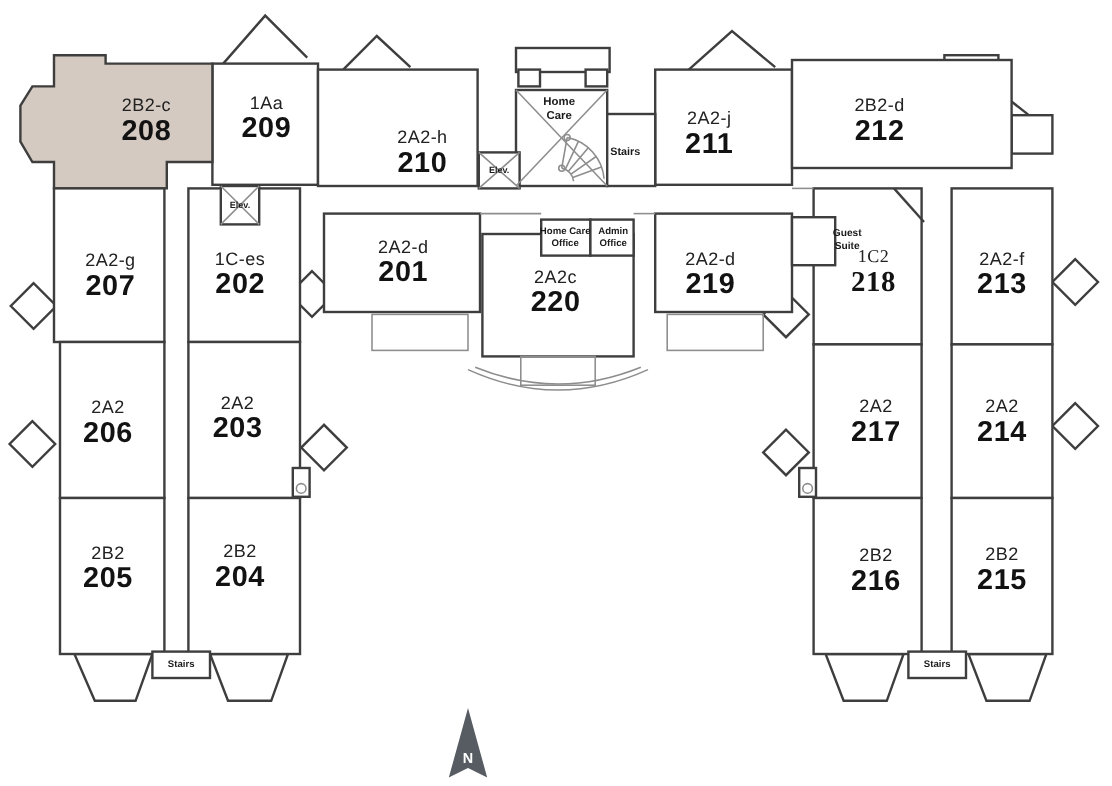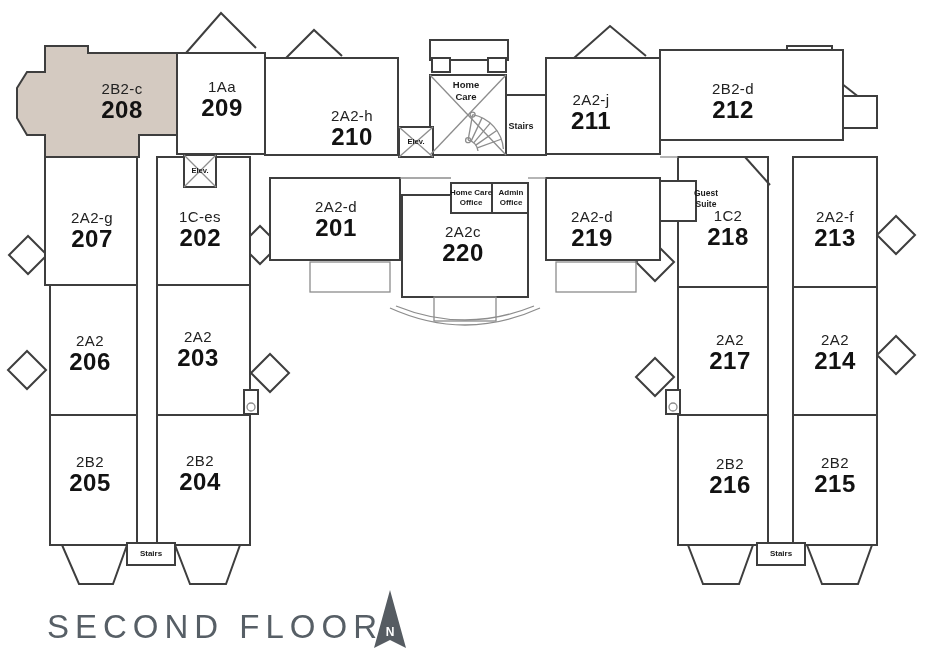--- a/index.html
+++ b/index.html
@@ -157,21 +157,21 @@
         <div class="n">201</div>
       </div>
       <div class="unit-label" style="left: 463px; top: 244px;">
         <div class="t">2A2c</div>
         <div class="n">220</div>
       </div>
       <div class="unit-label" style="left: 592px; top: 229px;">
         <div class="t">2A2-d</div>
         <div class="n">219</div>
       </div>
-      <div class="unit-label" style="left: 728px; top: 228px;">
+      <div class="unit-label" style="left: 728px; top: 228px; font-family: Liberation Serif, serif;">
         <div class="t">1C2</div>
         <div class="n">218</div>
       </div>
       <div class="unit-label" style="left: 835px; top: 229px;">
         <div class="t">2A2-f</div>
         <div class="n">213</div>
       </div>
       <div class="unit-label" style="left: 90px; top: 353px;">
         <div class="t">2A2</div>
         <div class="n">206</div>
@@ -221,18 +221,17 @@
     <div>Admin</div>
     <div>Office</div>
   </div>
   <div class="sm" style="left:678px;top:199px;font-size:8.5px;margin-left:28px;">
     <div>Guest</div>
     <div>Suite</div>
   </div>
   <div class="sm" style="left:151px;top:554px;font-size:8px;">Stairs</div>
   <div class="sm" style="left:781px;top:554px;font-size:8px;">Stairs</div>
 
-  <div class="title" style="color: rgb(87, 95, 102);">SECOND FLOOR</div>
   <svg class="compass" width="44" height="68" viewBox="0 0 44 68">
     <polygon points="22,4 38,62 22,54 6,62" fill="#565c62"></polygon>
     <text x="22" y="50" text-anchor="middle" fill="#ffffff" font-family="Liberation Sans, sans-serif" font-size="12" font-weight="bold">N</text>
   </svg>
 </div>
 
 </body></html>

